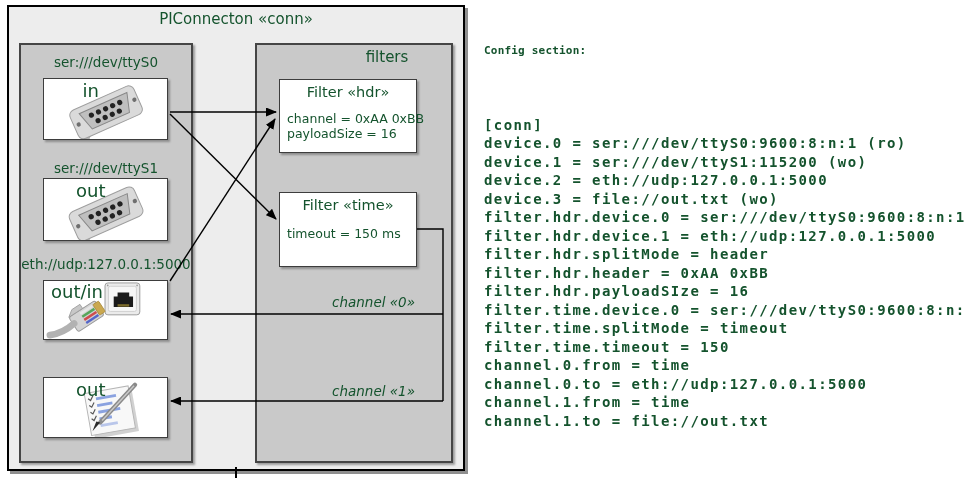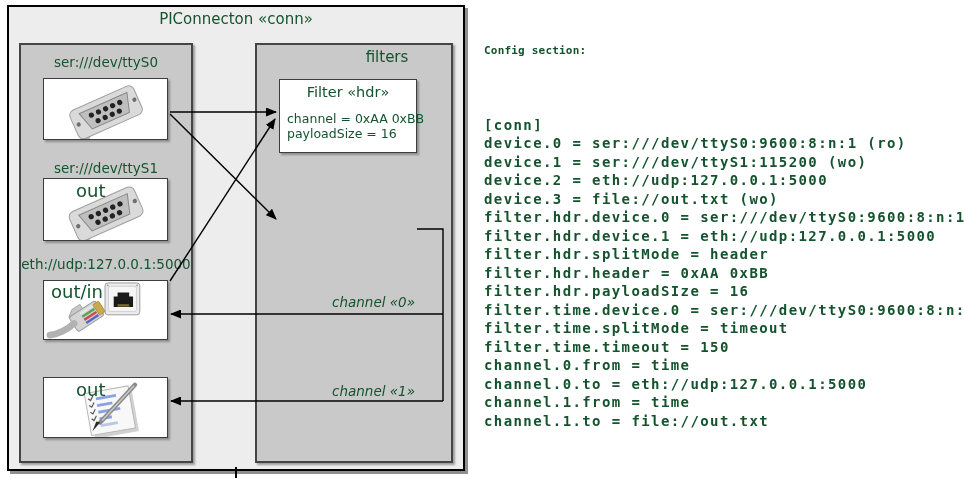--- a/index.html
+++ b/index.html
@@ -55,20 +55,21 @@
 
 <div id="stage">
 
   <div class="outer">
     <div class="diagram-title">PIConnecton «conn»</div>
 
     <div class="group devgroup">
 
       <div class="dev-label l1">ser:///dev/ttyS0</div>
       <div class="dev-box b1">
+        <span class="mode">in</span>
         <span class="devimg">
           <svg viewBox="0 0 125 62">
             <g transform="translate(64,34) rotate(-24)">
               <path d="M-28,12 C-36,20 -42,29 -45,40" stroke="#b4b4b4" stroke-width="9" fill="none" stroke-linecap="round"></path>
               <rect x="-37" y="-16" width="72" height="32" rx="6" fill="#dadada" stroke="#9e9e9e"></rect>
               <path d="M-27,-10 L27,-10 L21,10 L-21,10 Z" fill="#bfbfbf" stroke="#878787"></path>
               <circle cx="-16" cy="-3.5" r="2.7" fill="#222"></circle>
                 <circle cx="-8" cy="-3.5" r="2.7" fill="#222"></circle>
               <circle cx="0" cy="-3.5" r="2.7" fill="#222"></circle>
                 <circle cx="8" cy="-3.5" r="2.7" fill="#222"></circle>
@@ -165,20 +166,26 @@
       <div class="filters-title">filters</div>
 
       <div class="filter-box fb1">
         <div class="filter-title">Filter «hdr»</div>
         <div class="filter-params">
           <div>channel = 0xAA 0xBB</div>
           <div>payloadSize = 16</div>
         </div>
       </div>
 
+      <div class="filter-box fb2">
+        <div class="filter-title">Filter «time»</div>
+        <div class="filter-params">
+          <div>timeout = 150 ms</div>
+        </div>
+      </div>
 
       <div class="channel-label ch0">channel «0»</div>
       <div class="channel-label ch1">channel «1»</div>
     </div>
   </div>
 
   <svg class="arrows" viewBox="0 0 964 484">
     <defs>
       <marker id="arrh" markerUnits="userSpaceOnUse" markerWidth="11" markerHeight="9" refX="10" refY="4.5" orient="auto">
         <path d="M0,0 L11,4.5 L0,9 Z" fill="#000"></path>

